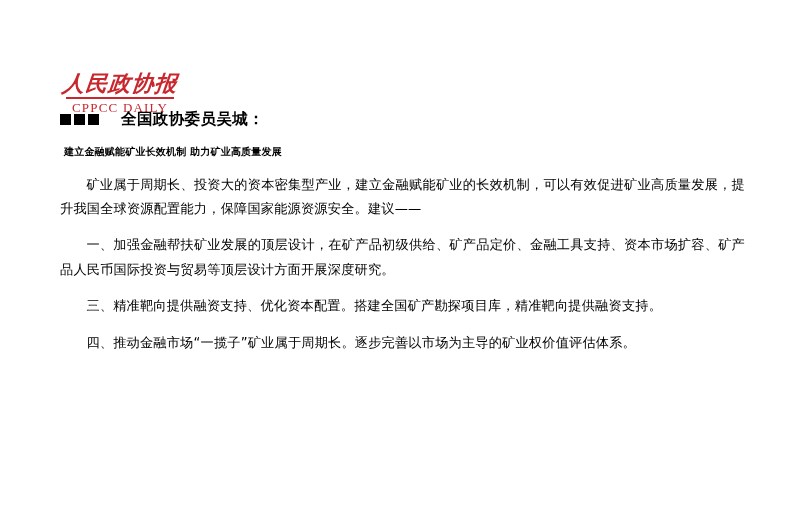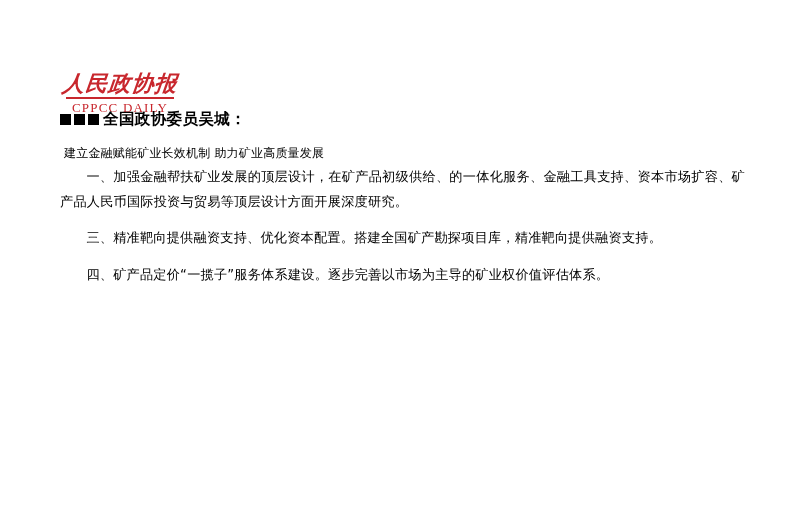--- a/index.html
+++ b/index.html
@@ -54,21 +54,21 @@
   }
   .content {
     position: absolute;
     left: 60px;
     top: 110px;
     width: 685px;
   }
   .headline-row {
     display: flex;
     align-items: center;
-    gap: 4px;
+    gap: 22px;
     margin-bottom: 16px;
     text-align: right;
   }
   .squares {
     display: inline-flex;
     gap: 3px;
     flex: 0 0 auto;
   }
   .squares i {
     display: block;
@@ -78,24 +78,24 @@
   }
   .headline {
     font-family: "DejaVu Sans", "Liberation Sans", sans-serif;
     font-weight: bold;
     font-size: 15.5px;
     line-height: 1.2;
     letter-spacing: 0.4px;
   }
   .subhead {
     font-family: "DejaVu Sans", "Liberation Sans", sans-serif;
-    font-weight: normal;
-    font-size: 12px;
+    font-weight: bold;
+    font-size: 10px;
     line-height: 1.4;
-    margin: 0 0 4px 4px;
+    margin: 0 0 14px 4px;
     letter-spacing: 0.2px;
   }
   p.para {
     font-family: "DejaVu Sans", "Liberation Sans", sans-serif;
     font-size: 13.2px;
     line-height: 1.85;
     margin: 0 0 12px 0;
     text-indent: 2em;
     text-align: justify;
     letter-spacing: 0.2px;
@@ -118,18 +118,19 @@
       <span class="squares">
           <i></i>
           <i></i>
           <i></i>
         </span>
       <span class="headline">全国政协委员吴城：</span>
     </div>
 
     <div class="subhead">建立金融赋能矿业长效机制 助力矿业高质量发展</div>
 
-    <p class="para">一、加强金融帮扶矿业发展的顶层设计，在矿产品初级供给、的一体化服务、金融工具支持、资本市场扩容、矿产品人民币国际投资与贸易等顶层设计方面开展深度研究。</p>
+    <p class="para">矿业属于周期长、投资大的资本密集型产业，建立金融赋能矿业的长效机制，可以有效促进矿业高质量发展，提升我国全球资源配置能力，保障国家能源资源安全。建议——</p>
+    <p class="para">一、加强金融帮扶矿业发展的顶层设计，在矿产品初级供给、矿产品定价、金融工具支持、资本市场扩容、矿产品人民币国际投资与贸易等顶层设计方面开展深度研究。</p>
     <p class="para">三、精准靶向提供融资支持、优化资本配置。搭建全国矿产勘探项目库，精准靶向提供融资支持。</p>
-    <p class="para">四、矿产品定价“一揽子”服务体系建设。逐步完善以市场为主导的矿业权价值评估体系。</p>
+    <p class="para">四、推动金融市场“一揽子”矿业属于周期长。逐步完善以市场为主导的矿业权价值评估体系。</p>
 
   </div>
 </div>
 
 </body></html>

